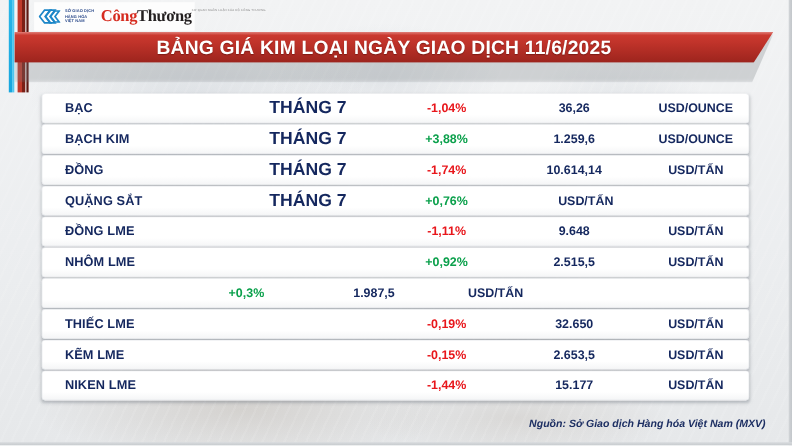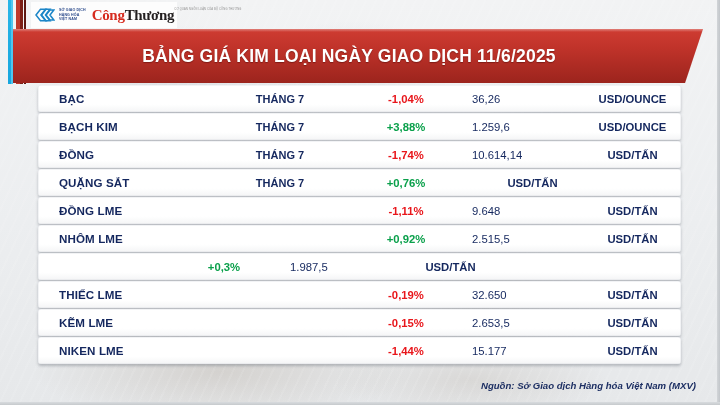--- a/index.html
+++ b/index.html
@@ -54,21 +54,21 @@
   .logo-ct-main{font-family:"Liberation Serif","DejaVu Serif",serif;font-weight:bold;font-size:15px;letter-spacing:-.3px;white-space:nowrap;}
   .logo-ct-main .c-red{color:#d62b1f;}
   .logo-ct-main .c-dark{color:#231f20;}
   .logo-ct-sub{font-size:2.6px;color:#8a8a8a;letter-spacing:.2px;margin-top:1px;white-space:nowrap;}
 
   
   .banner-wrap{position:absolute;left:13px;top:29px;width:690px;height:44px;}
   .banner-shadow{position:absolute;left:0;top:2px;width:690px;height:44px;background:rgba(120,125,130,.28);filter:blur(2px);
     clip-path:polygon(0 0, 100% 0, 97.2% 100%, 0 100%);}
   .banner{
-    position:absolute;left:0;top:0;width:690px;height:54px;
+    position:absolute;left:0;top:0;width:690px;height:28px;
     background:linear-gradient(180deg,#cf3c32 0%,#c0332a 35%,#9c241d 100%);
     clip-path:polygon(0 0, 100% 0, 97.4% 100%, 0 100%);
     display:flex;align-items:center;justify-content:center;
   }
   .banner:after{
     content:"";position:absolute;left:0;right:0;top:0;height:3px;
     background:linear-gradient(180deg,rgba(255,255,255,.35),rgba(255,255,255,0));
   }
   .banner-title{
     color:#ffffff;font-weight:bold;font-size:17.5px;letter-spacing:.2px;
@@ -79,25 +79,25 @@
   .table{position:absolute;left:38px;top:85px;width:643px;}
   .row{
     position:relative;height:27px;margin-bottom:1px;
     background:linear-gradient(180deg,#ffffff 0%,#ffffff 72%,#f4f5f6 100%);
     border-radius:3px;
     box-shadow:0 2px 3px rgba(95,102,112,.38), 0 0 0 .5px rgba(210,214,218,.55) inset;
     display:flex;align-items:center;
   }
   .c-name{width:182px;padding-left:21px;box-sizing:border-box;
     font-size:11.6px;font-weight:bold;color:#14275e;letter-spacing:.1px;white-space:nowrap;}
-  .c-month{width:120px;text-align:center;font-size:11px;font-weight:bold;color:#14275e;white-space:nowrap;}
+  .c-month{width:120px;text-align:center;font-size:16px;font-weight:bold;color:#14275e;white-space:nowrap;}
   .c-chg{width:132px;text-align:center;font-size:11.3px;font-weight:bold;white-space:nowrap;}
   .c-chg.up{color:#0aa04b;}
   .c-chg.down{color:#e8161b;}
-  .c-price{width:100px;text-align:left;font-size:11.3px;font-weight:normal;color:#14275e;white-space:nowrap;}
+  .c-price{width:100px;text-align:center;font-size:11.3px;font-weight:bold;color:#14275e;white-space:nowrap;}
   .c-unit{width:109px;padding-left:12px;box-sizing:border-box;text-align:center;
     font-size:11.3px;font-weight:bold;color:#14275e;white-space:nowrap;}
 
   
   .source{
     position:absolute;right:24px;bottom:14px;
     font-size:9.6px;font-style:italic;font-weight:bold;color:#1d2f63;white-space:nowrap;
   }
 </style>
 </head>

